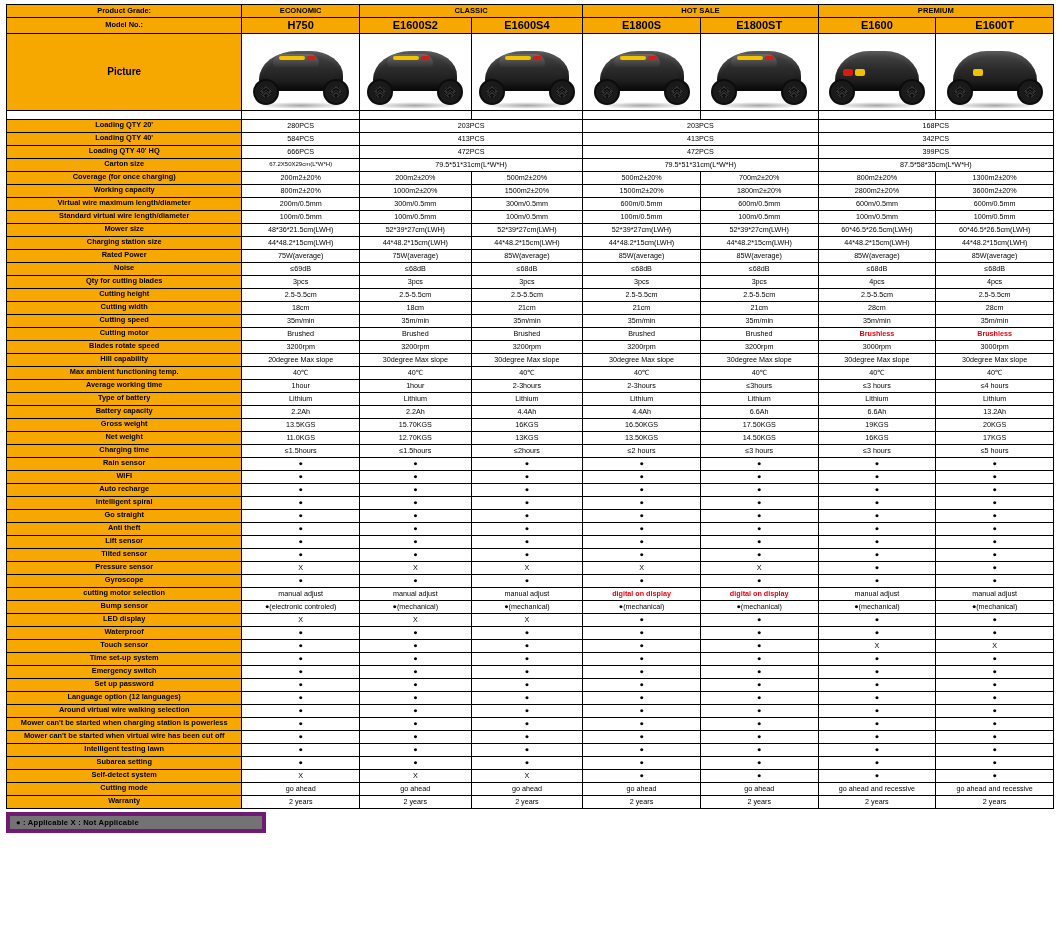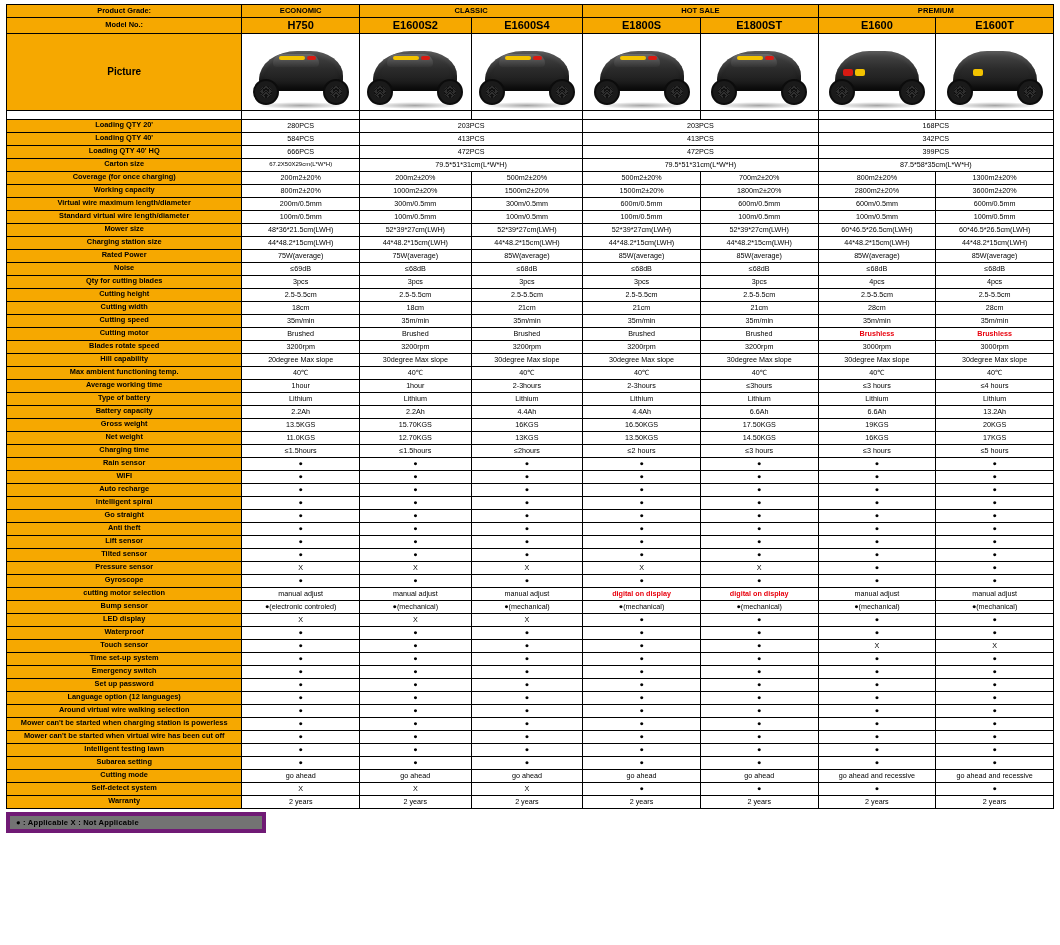--- a/index.html
+++ b/index.html
@@ -778,40 +778,40 @@
           <td class="label">Subarea setting</td>
           <td class="val">●</td>
           <td class="val">●</td>
           <td class="val">●</td>
           <td class="val">●</td>
           <td class="val">●</td>
           <td class="val">●</td>
           <td class="val">●</td>
         </tr>
         <tr>
+          <td class="label">Self-detect system</td>
+          <td class="val">X</td>
+          <td class="val">X</td>
+          <td class="val">X</td>
+          <td class="val">●</td>
+          <td class="val">●</td>
+          <td class="val">●</td>
+          <td class="val">●</td>
+        </tr>
+        <tr>
           <td class="label">Cutting mode</td>
           <td class="val">go ahead</td>
           <td class="val">go ahead</td>
           <td class="val">go ahead</td>
           <td class="val">go ahead</td>
           <td class="val">go ahead</td>
           <td class="val">go ahead and recessive</td>
           <td class="val">go ahead and recessive</td>
         </tr>
         <tr>
-          <td class="label">Self-detect system</td>
-          <td class="val">X</td>
-          <td class="val">X</td>
-          <td class="val">X</td>
-          <td class="val">●</td>
-          <td class="val">●</td>
-          <td class="val">●</td>
-          <td class="val">●</td>
-        </tr>
-        <tr>
           <td class="label">Warranty</td>
           <td class="val">2 years</td>
           <td class="val">2 years</td>
           <td class="val">2 years</td>
           <td class="val">2 years</td>
           <td class="val">2 years</td>
           <td class="val">2 years</td>
           <td class="val">2 years</td>
         </tr>
       </tbody>

